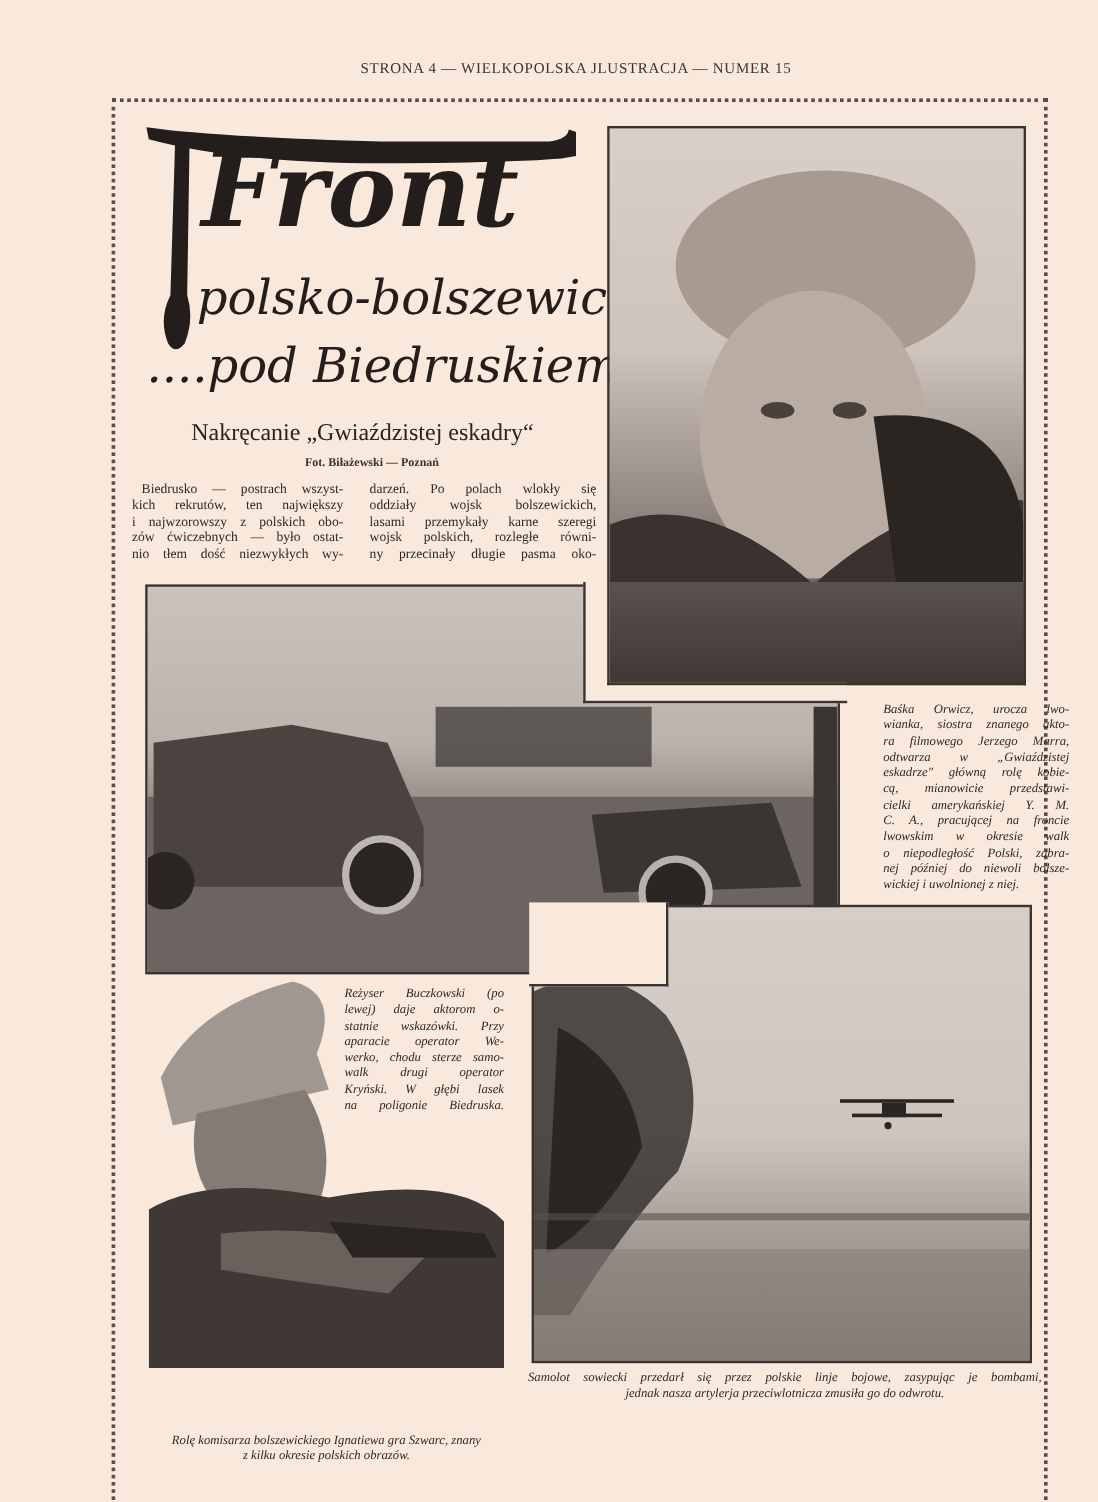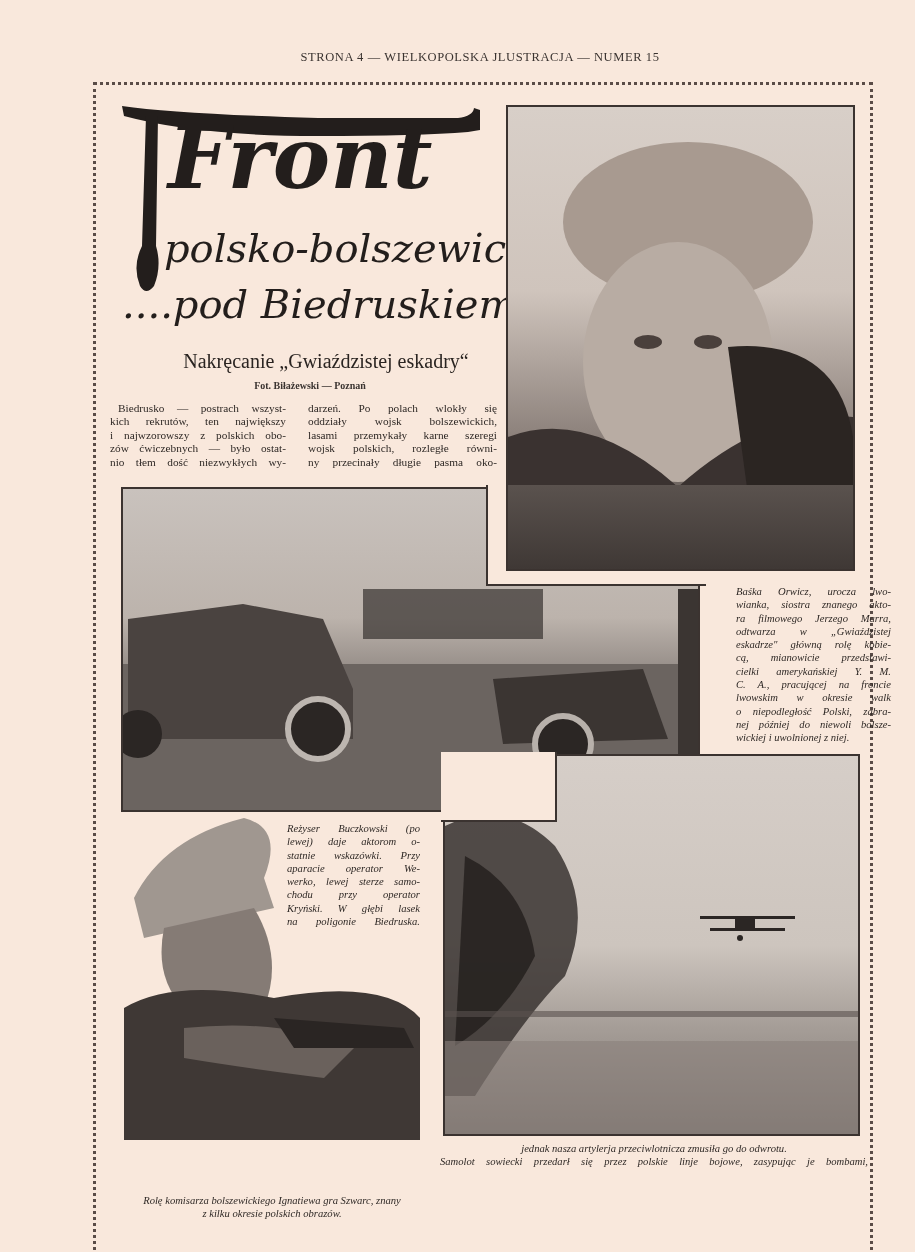--- a/index.html
+++ b/index.html
@@ -18,21 +18,21 @@
       position: absolute; left: 93px; top: 82px; width: 774px; height: 1190px;
       border-top: 3px dotted #5a4c47; border-left: 3px dotted #5a4c47; border-right: 3px dotted #5a4c47;
     }
     .photo {
       position: absolute; border: 2px solid #3b3330; box-sizing: border-box; overflow: hidden;
     }
     .title-art {
       position: absolute; left: 118px; top: 96px; width: 390px; height: 240px;
     }
     .subtitle {
-      position: absolute; left: 136px; top: 350px; width: 380px; text-align: center;
+      position: absolute; left: 112px; top: 350px; width: 380px; text-align: center;
       font-family: "Liberation Serif", serif; font-size: 20px; color: #2a2421;
     }
     .credit {
       position: absolute; left: 120px; top: 380px; width: 380px; text-align: center;
       font-family: "Liberation Serif", serif; font-size: 10px; color: #3a3330; font-weight: bold;
     }
     .col {
       position: absolute; font-family: "Liberation Serif", serif; font-size: 11.3px;
       line-height: 13.4px; text-align: justify; color: #2e2825;
     }
@@ -135,36 +135,36 @@
     <rect x="0" y="285" width="413" height="93" fill="#8a817c" opacity="0.6"></rect>
   </svg>
 </div>
 <div style="position:absolute;left:441px;top:752px;width:116px;height:70px;background:#f9e8dc;border-right:2px solid #3b3330;border-bottom:2px solid #3b3330;box-sizing:border-box;"></div>
 
 <div class="caption" style="left:287px;top:822px;width:133px;">
   <div>Reżyser Buczkowski (po</div>
   <div>lewej) daje aktorom o-</div>
   <div>statnie wskazówki. Przy</div>
   <div>aparacie operator We-</div>
-  <div>werko, lewej sterze samo-</div>
-  <div>chodu przy operator</div>
+  <div>werko, chodu sterze samo-</div>
+  <div>walk drugi operator</div>
   <div>Kryński. W głębi lasek</div>
   <div>na poligonie Biedruska.</div>
 </div>
 
 <div style="position:absolute;left:124px;top:818px;width:300px;height:322px;">
   <svg width="300" height="322" viewBox="0 0 300 322">
     <path d="M10 80 Q 40 20 120 0 Q 160 10 140 60 L 150 90 L 20 120 Z" fill="#a09790"></path>
     <path d="M40 110 L 130 90 Q 160 140 140 190 Q 100 210 60 190 Q 30 160 40 110 Z" fill="#857b75"></path>
     <path d="M0 190 Q 50 160 150 180 Q 260 160 296 200 L 296 322 L 0 322 Z" fill="#3f3835"></path>
     <path d="M60 210 Q 160 200 230 230 L 200 260 Q 120 250 60 240 Z" fill="#6a615c"></path>
     <path d="M150 200 L 280 210 L 290 230 L 170 230 Z" fill="#2a2523"></path>
   </svg>
 </div>
 
 <div class="caption center" style="left:112px;top:1194px;width:320px;">
   <div>Rolę komisarza bolszewickiego Ignatiewa gra Szwarc, znany</div>
   <div>z kilku okresie polskich obrazów.</div>
 </div>
 <div class="caption center" style="left:440px;top:1142px;width:428px;">
+  <div style="text-align-last:justify;">Samolot sowiecki przedarł się przez polskie linje bojowe, zasypując je bombami,</div>
   <div>jednak nasza artylerja przeciwlotnicza zmusiła go do odwrotu.</div>
-  <div style="text-align-last:justify;">Samolot sowiecki przedarł się przez polskie linje bojowe, zasypując je bombami,</div>
 </div>
 
 </body></html>

